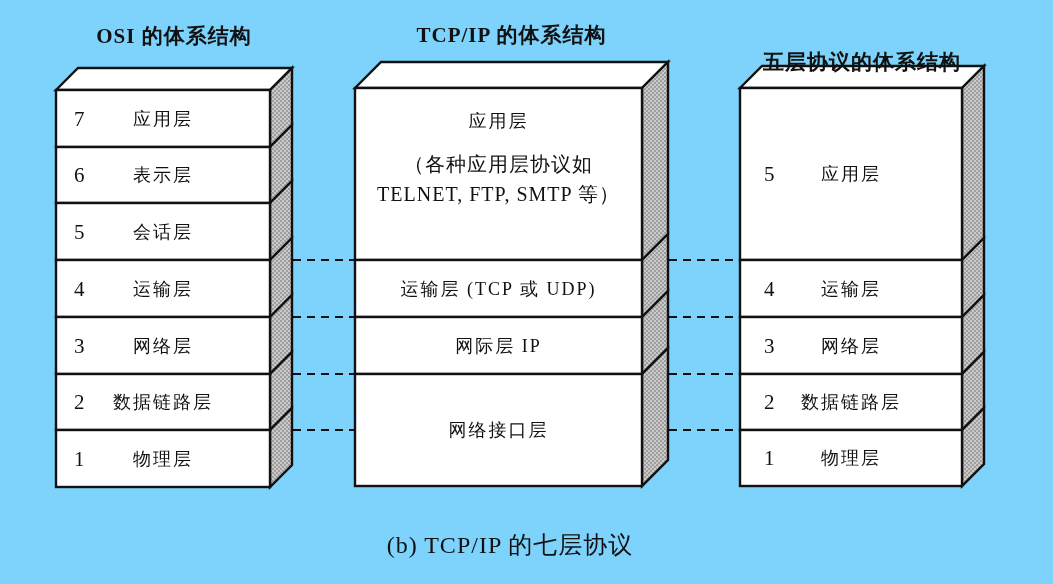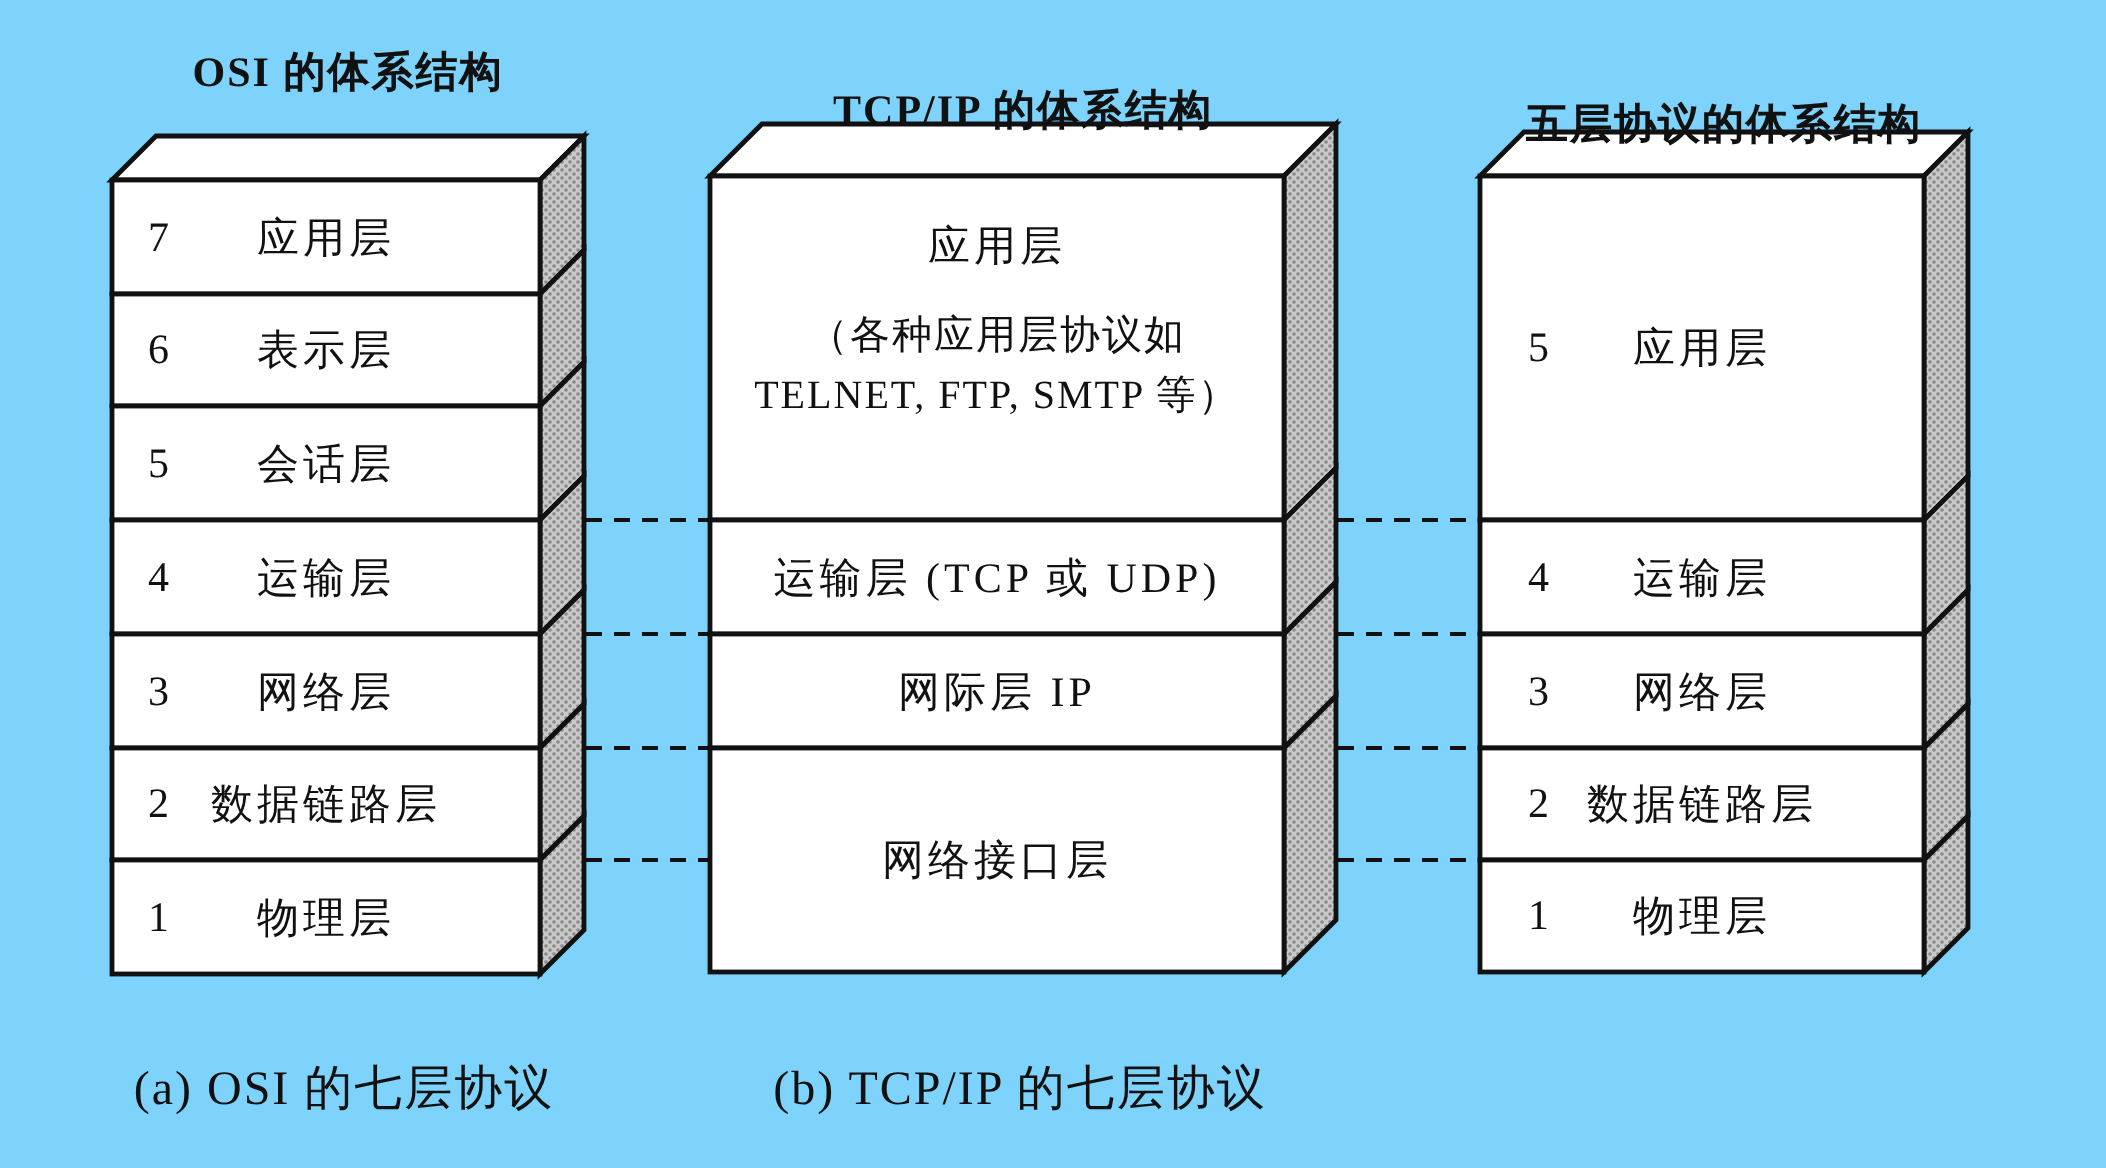--- a/index.html
+++ b/index.html
@@ -11,21 +11,21 @@
     color:#111111;
     overflow:hidden;
   }
   .svg-layer{position:absolute;left:0;top:0;}
   .txt{position:absolute;text-align:center;line-height:1.25;white-space:nowrap;}
   .stack-title{font-size:21px;font-weight:700;letter-spacing:1px;}
   .caption{font-size:24px;letter-spacing:1px;}
   .row{
     position:absolute;display:flex;align-items:center;justify-content:center;
   }
-  .layer-label{font-size:21px;letter-spacing:2px;white-space:nowrap;text-align:center;}
+  .layer-label{font-size:18px;letter-spacing:2px;white-space:nowrap;text-align:center;}
   .layer-num{
     position:absolute;left:18px;top:50%;transform:translateY(-50%);
     font-size:21px;
   }
   .app-row{
     position:absolute;display:flex;flex-direction:column;align-items:center;
     padding-top:21px;box-sizing:border-box;
   }
   .app-sub{margin-top:16px;font-size:20px;line-height:30px;text-align:center;letter-spacing:1px;white-space:nowrap;}
 </style>
@@ -93,21 +93,21 @@
       <polygon points="962,430 984,408 984,464 962,486" fill="url(#dots)"></polygon>
       <rect x="740" y="88" width="222" height="172" fill="#ffffff"></rect>
       <rect x="740" y="260" width="222" height="57" fill="#ffffff"></rect>
       <rect x="740" y="317" width="222" height="57" fill="#ffffff"></rect>
       <rect x="740" y="374" width="222" height="56" fill="#ffffff"></rect>
       <rect x="740" y="430" width="222" height="56" fill="#ffffff"></rect>
     </g>
   </svg>
 
   <div class="txt stack-title" style="left:56px;top:23px;width:236px;">OSI 的体系结构</div>
-  <div class="txt stack-title" style="left:355px;top:22px;width:313px;margin-top:20px;">TCP/IP 的体系结构</div>
+  <div class="txt stack-title" style="left:355px;top:22px;width:313px;">TCP/IP 的体系结构</div>
   <div class="txt stack-title" style="left:740px;top:17px;width:244px;margin-top:32px;">五层协议的体系结构</div>
 
   <div class="row" style="left:56px;top:90px;width:214px;height:57px;">
     <span class="layer-num">7</span>
     <span class="layer-label">应用层</span>
   </div>
   <div class="row" style="left:56px;top:147px;width:214px;height:56px;">
     <span class="layer-num">6</span>
     <span class="layer-label">表示层</span>
   </div>
@@ -163,16 +163,15 @@
   </div>
   <div class="row" style="left:740px;top:374px;width:222px;height:56px;">
     <span class="layer-num" style="left:24px;">2</span>
     <span class="layer-label">数据链路层</span>
   </div>
   <div class="row" style="left:740px;top:430px;width:222px;height:56px;">
     <span class="layer-num" style="left:24px;">1</span>
     <span class="layer-label">物理层</span>
   </div>
 
-  <div class="txt caption" style="left:40px;top:530px;width:264px;">(a) OSI 的七层协议</div>
   <div class="txt caption" style="left:370px;top:530px;width:280px;">(b) TCP/IP 的七层协议</div>
 
 </div>
 
 </body></html>

